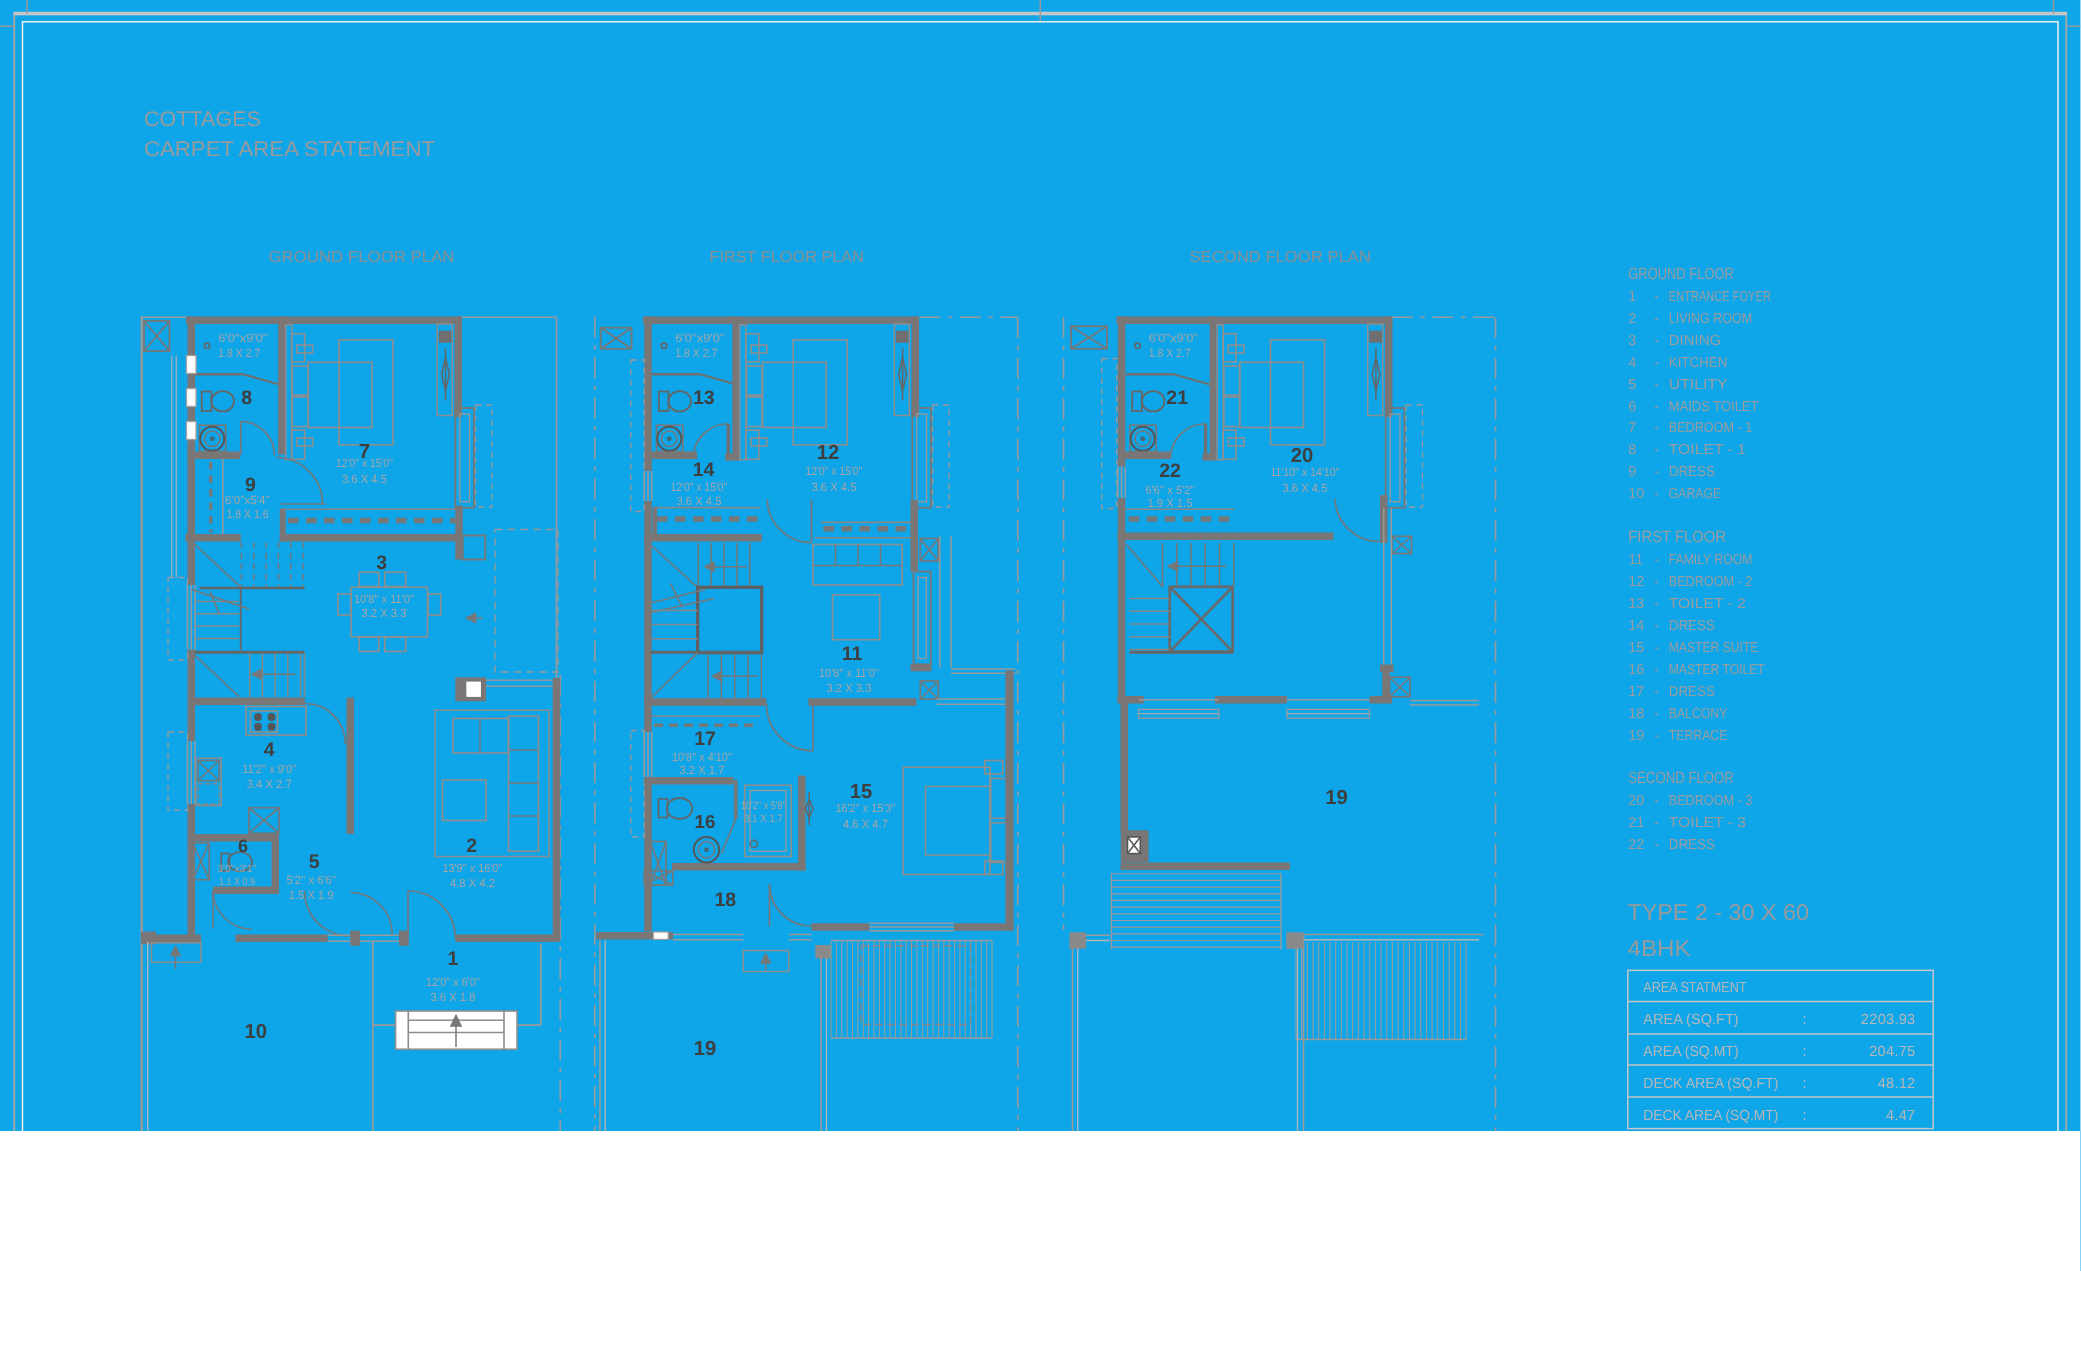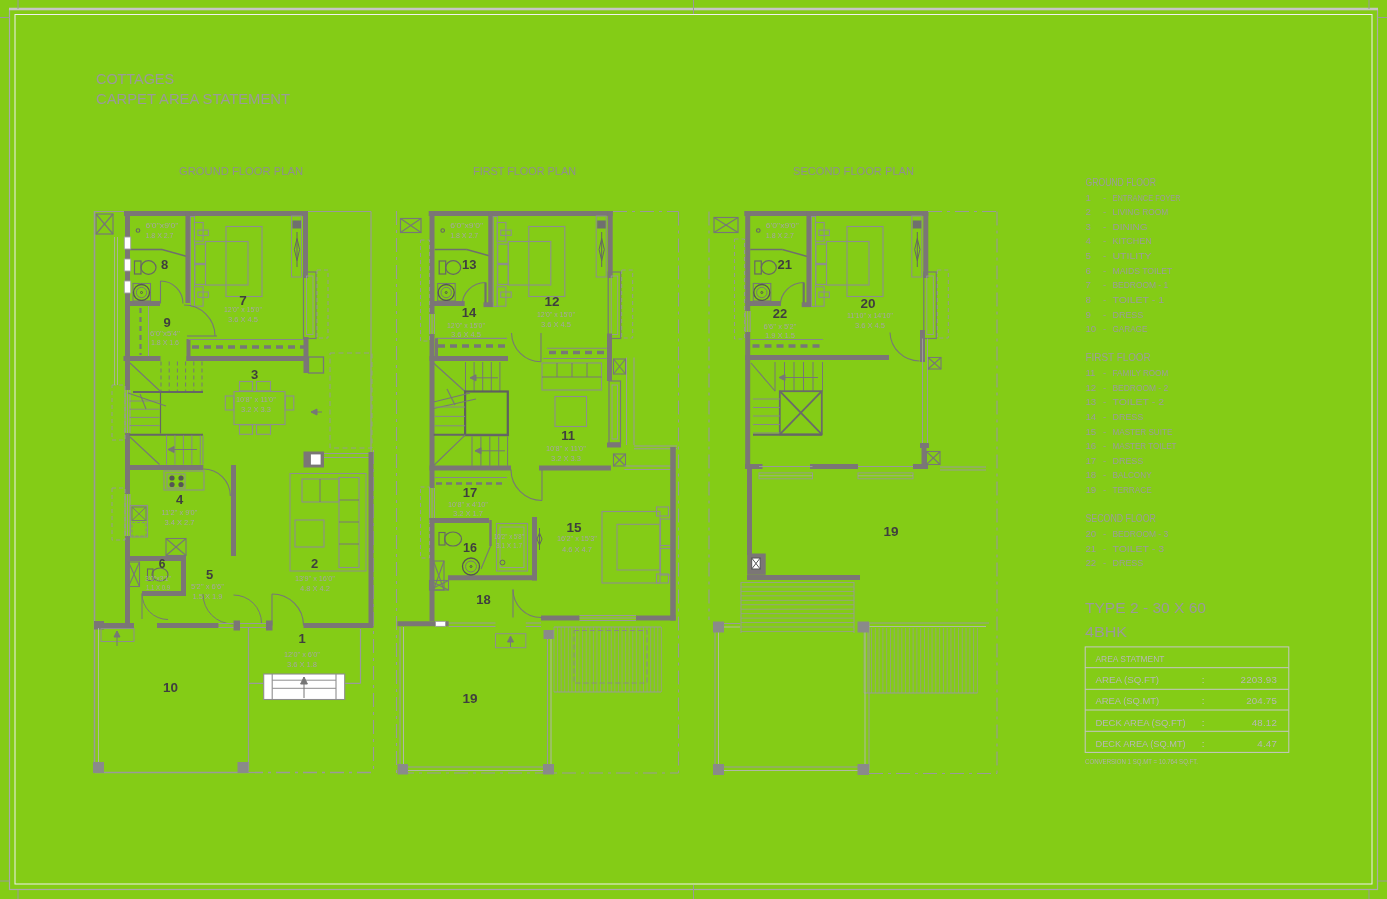--- a/index.html
+++ b/index.html
@@ -1,16 +1,16 @@
 <!DOCTYPE html>
 <html><head>
 <meta charset="utf-8">
 <style>
 html,body{margin:0;padding:0;background:#ffffff;}
-#page{position:relative;width:1387px;height:899px;background:#84cc16;overflow:hidden;}
+#page{position:relative;width:1387px;height:754px;background:#0ea5e9;overflow:hidden;}
 svg{font-family:"Liberation Sans",sans-serif;}
 </style>
 </head>
 <body>
 <div id="page">
 <svg width="1387" height="899" viewBox="0 0 1387 899">
 
 <g>
         <rect x="9.5" y="9.5" width="1368" height="880" fill="none" stroke="#aaaaaa" stroke-width="1.2"></rect>
         <line x1="9" y1="9" x2="1378" y2="9" stroke="#c6c6c6" stroke-width="2.4" stroke-linecap="butt"></line>

